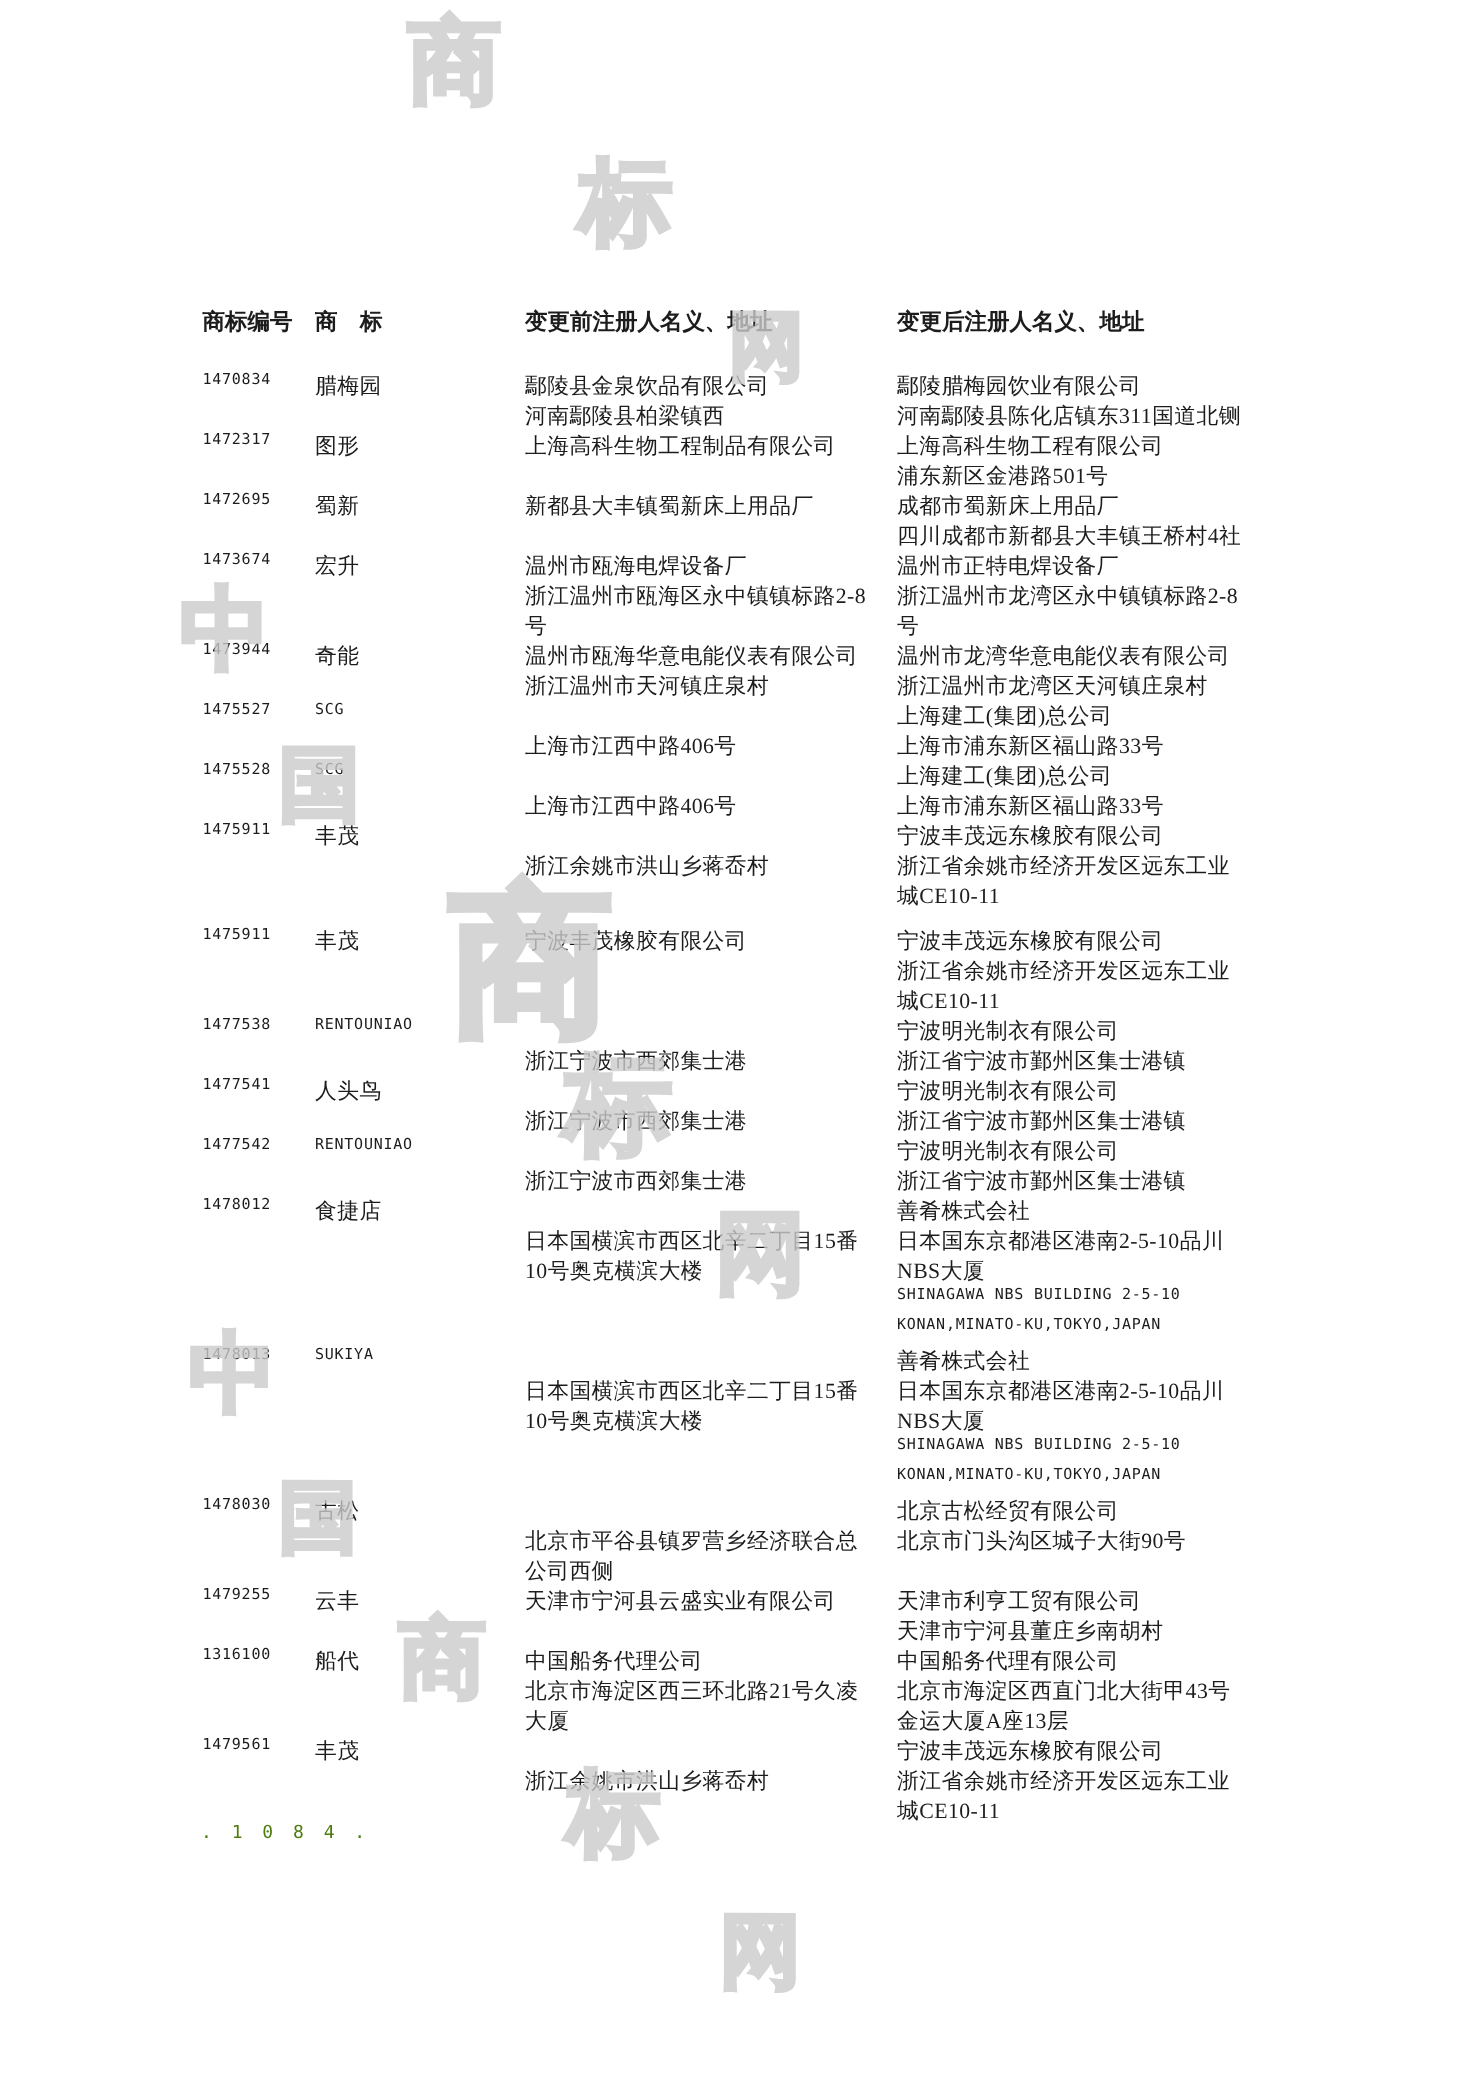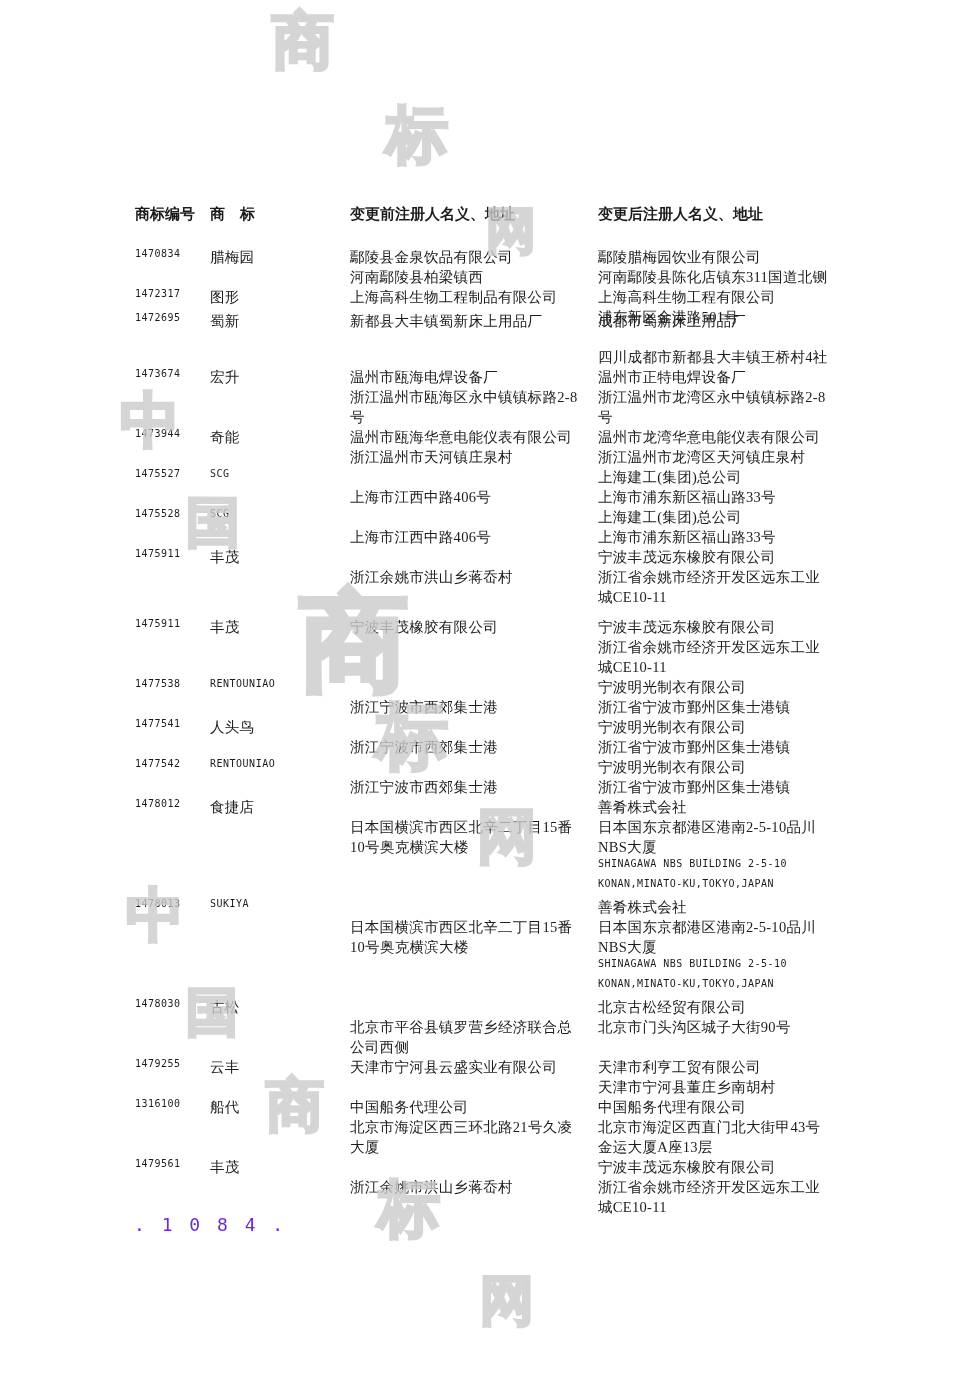--- a/index.html
+++ b/index.html
@@ -22,21 +22,21 @@
   .hdr span{position:absolute;white-space:pre;}
   .col1{left:135px;}
   .col2{left:210px;}
   .col3{left:350px;}
   .col4{left:598px;}
   .row{position:absolute;left:0;right:0;height:20px;font-size:14.5px;}
   .cell{position:absolute;white-space:pre;letter-spacing:.3px;}
   .latin{font-family:"DejaVu Sans Mono","Liberation Mono",monospace;font-size:10px;letter-spacing:.5px;}
   .page-num{
     position:absolute;left:134px;top:1214px;font-family:"DejaVu Sans Mono",monospace;
-    font-size:18px;letter-spacing:3px;color:#6d28d9;
+    font-size:12px;letter-spacing:3px;color:#4d7c0f;
   }
 </style>
 </head>
 <body>
 
 <div class="page">
 
   <div class="wm-layer">
       <span class="wm" style="left: 272px; top: 10px; font-size: 62px;">商</span>
       <span class="wm" style="left: 386px; top: 104px; font-size: 62px;">标</span>
@@ -73,21 +73,21 @@
         </div>
         <div class="row" style="top: 288px;">
           <span class="cell col1 latin">1472317</span>
           <span class="cell col2">图形</span>
           <span class="cell col3">上海高科生物工程制品有限公司</span>
           <span class="cell col4">上海高科生物工程有限公司</span>
         </div>
         <div class="row" style="top: 308px;">
           <span class="cell col4">浦东新区金港路501号</span>
         </div>
-        <div class="row" style="top: 312px;">
+        <div class="row" style="top: 328px;">
           <span class="cell col1 latin">1472695</span>
           <span class="cell col2">蜀新</span>
           <span class="cell col3">新都县大丰镇蜀新床上用品厂</span>
           <span class="cell col4">成都市蜀新床上用品厂</span>
         </div>
         <div class="row" style="top: 348px;">
           <span class="cell col4">四川成都市新都县大丰镇王桥村4社</span>
         </div>
         <div class="row" style="top: 368px;">
           <span class="cell col1 latin">1473674</span>

